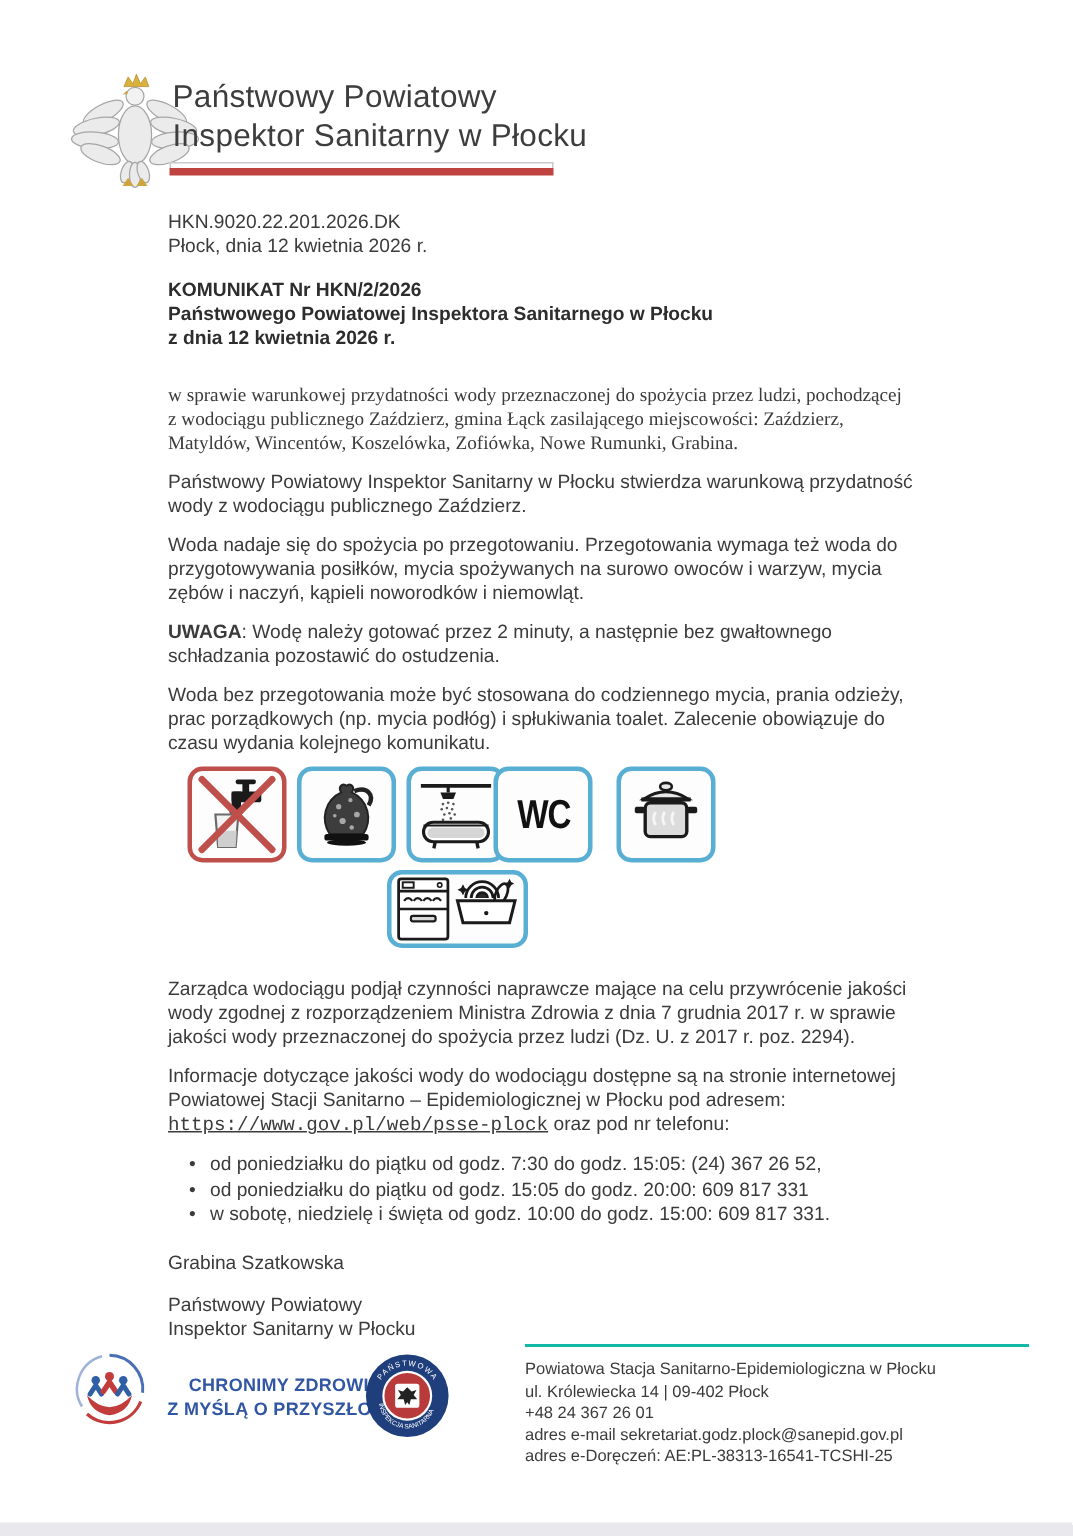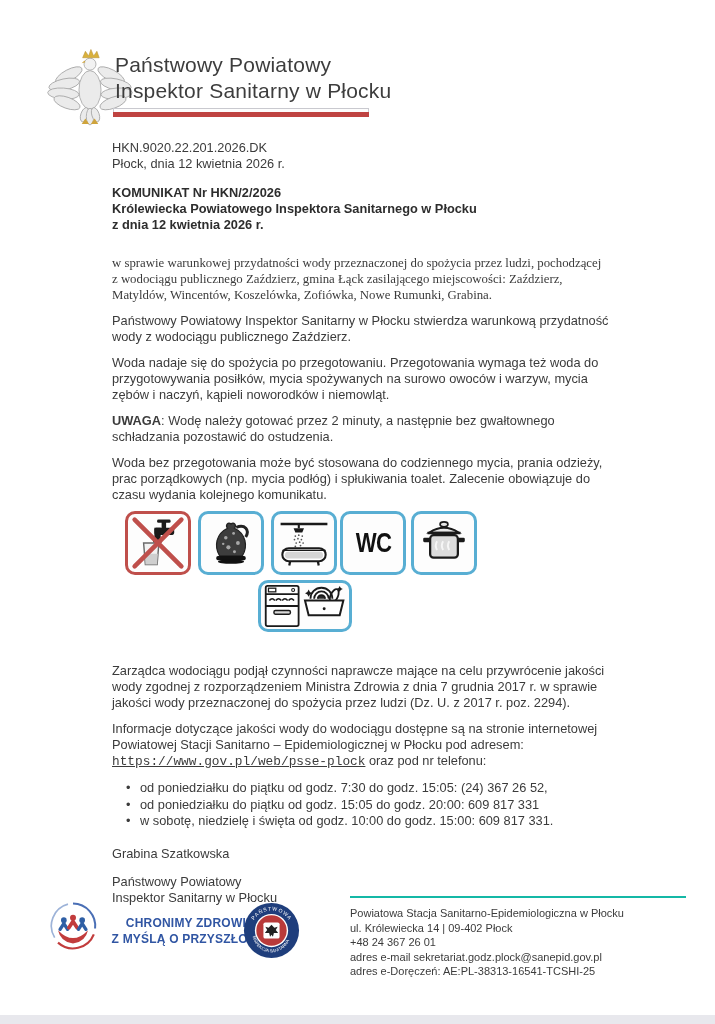--- a/index.html
+++ b/index.html
@@ -84,21 +84,21 @@
     <div class="flag-red"></div>
   </div>
 
   <div class="content">
 
     <div class="ref-line">HKN.9020.22.201.2026.DK</div>
     <div class="ref-line">Płock, dnia 12 kwietnia 2026 r.</div>
 
     <div class="title-block">
       <div>KOMUNIKAT Nr HKN/2/2026</div>
-      <div>Królewiecka Powiatowego Inspektora Sanitarnego w Płocku</div>
+      <div>Państwowego Powiatowej Inspektora Sanitarnego w Płocku</div>
       <div>z dnia 12 kwietnia 2026 r.</div>
     </div>
 
     <div class="para first">w sprawie warunkowej przydatności wody przeznaczonej do spożycia przez ludzi, pochodzącej z wodociągu publicznego Zaździerz, gmina Łąck zasilającego miejscowości: Zaździerz, Matyldów, Wincentów, Koszelówka, Zofiówka, Nowe Rumunki, Grabina.</div>
     <div class="para">Państwowy Powiatowy Inspektor Sanitarny w Płocku stwierdza warunkową przydatność wody z wodociągu publicznego Zaździerz.</div>
     <div class="para">Woda nadaje się do spożycia po przegotowaniu. Przegotowania wymaga też woda do przygotowywania posiłków, mycia spożywanych na surowo owoców i warzyw, mycia zębów i naczyń, kąpieli noworodków i niemowląt.</div>
     <div class="para"><span class="b">UWAGA</span><span>: Wodę należy gotować przez 2 minuty, a następnie bez gwałtownego schładzania pozostawić do ostudzenia.</span></div>
     <div class="para">Woda bez przegotowania może być stosowana do codziennego mycia, prania odzieży, prac porządkowych (np. mycia podłóg) i spłukiwania toalet. Zalecenie obowiązuje do czasu wydania kolejnego komunikatu.</div>
 
     <div class="icons-area">
@@ -155,21 +155,21 @@
               <circle cx="26" cy="33" r="1"></circle>
           </g>
           <rect x="5" y="36" width="50" height="15" rx="7.5" fill="#ffffff" stroke="#1a1a1a" stroke-width="2.4"></rect>
           <rect x="8" y="40" width="44" height="8" rx="4" fill="#d6d6d6"></rect>
           <line x1="5" y1="38.5" x2="55" y2="38.5" stroke="#1a1a1a" stroke-width="1.6"></line>
           <line x1="14" y1="51" x2="13" y2="56" stroke="#1a1a1a" stroke-width="2.6"></line>
           <line x1="46" y1="51" x2="47" y2="56" stroke="#1a1a1a" stroke-width="2.6"></line>
         </svg>
       </div>
 
-      <div class="pict r1" style="left:228px">
+      <div class="pict r1" style="left:217px">
         <span class="wc-label">WC</span>
       </div>
 
       <div class="pict r1" style="left:299px">
         <svg viewBox="0 0 60 60" width="54" height="52">
           <ellipse cx="30" cy="8.5" rx="4.5" ry="2.8" fill="#e8e8e8" stroke="#1a1a1a" stroke-width="2"></ellipse>
           <path d="M13,18 Q30,7 47,18 Z" fill="#e8e8e8" stroke="#1a1a1a" stroke-width="2.2"></path>
           <line x1="11" y1="18.5" x2="49" y2="18.5" stroke="#1a1a1a" stroke-width="3"></line>
           <rect x="14" y="21" width="32" height="26" rx="4" fill="#dcdcdc" stroke="#1a1a1a" stroke-width="2.6"></rect>
           <rect x="6" y="24" width="8" height="5" rx="1.5" fill="#1a1a1a"></rect>
@@ -202,21 +202,21 @@
             <circle cx="67" cy="27" r="1.6" fill="#1a1a1a" stroke="none"></circle>
           </g>
           <g fill="#1a1a1a">
             <path d="M50,6 l1.4,2.6 2.6,1.4 -2.6,1.4 -1.4,2.6 -1.4,-2.6 -2.6,-1.4 2.6,-1.4 Z"></path>
             <path d="M84,2 l1.2,2.2 2.2,1.2 -2.2,1.2 -1.2,2.2 -1.2,-2.2 -2.2,-1.2 2.2,-1.2 Z"></path>
           </g>
         </svg>
       </div>
     </div>
 
-    <div class="para" style="margin-top:24px">Zarządca wodociągu podjął czynności naprawcze mające na celu przywrócenie jakości wody zgodnej z rozporządzeniem Ministra Zdrowia z dnia 7 grudnia 2017 r. w sprawie jakości wody przeznaczonej do spożycia przez ludzi (Dz. U. z 2017 r. poz. 2294).</div>
+    <div class="para" style="margin-top:12px">Zarządca wodociągu podjął czynności naprawcze mające na celu przywrócenie jakości wody zgodnej z rozporządzeniem Ministra Zdrowia z dnia 7 grudnia 2017 r. w sprawie jakości wody przeznaczonej do spożycia przez ludzi (Dz. U. z 2017 r. poz. 2294).</div>
 
     <div class="para"><span>Informacje dotyczące jakości wody do wodociągu dostępne są na stronie internetowej Powiatowej Stacji Sanitarno – Epidemiologicznej w Płocku pod adresem: </span><a href="#" class="doc-link">https://www.gov.pl/web/psse-plock</a><span> oraz pod nr telefonu:</span></div>
 
     <div class="bullets">
       <div class="bullet-row">
         <span class="bullet-dot">•</span>
         <span>od poniedziałku do piątku od godz. 7:30 do godz. 15:05: (24) 367 26 52,</span>
       </div>
       <div class="bullet-row">
         <span class="bullet-dot">•</span>

